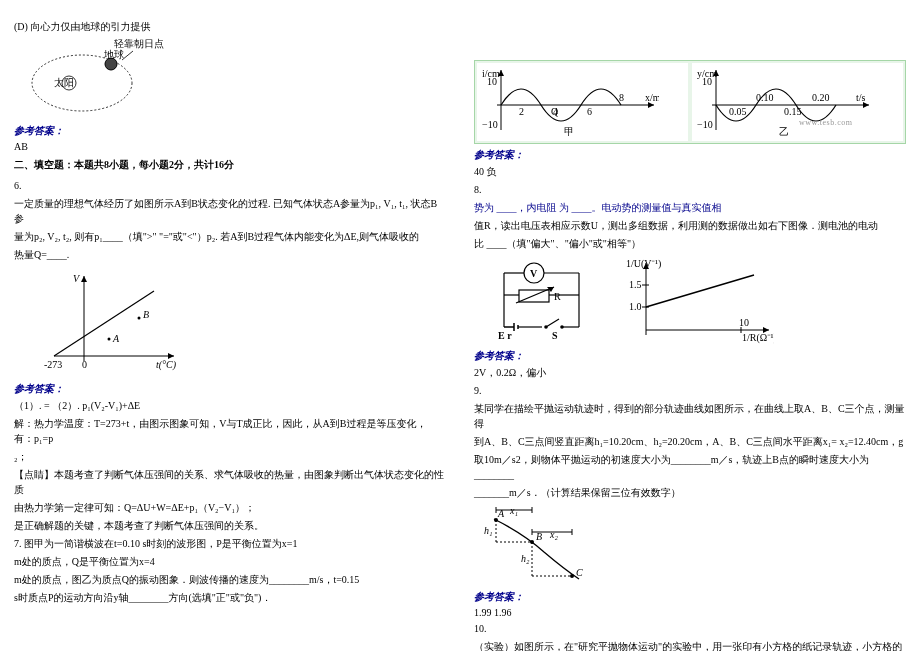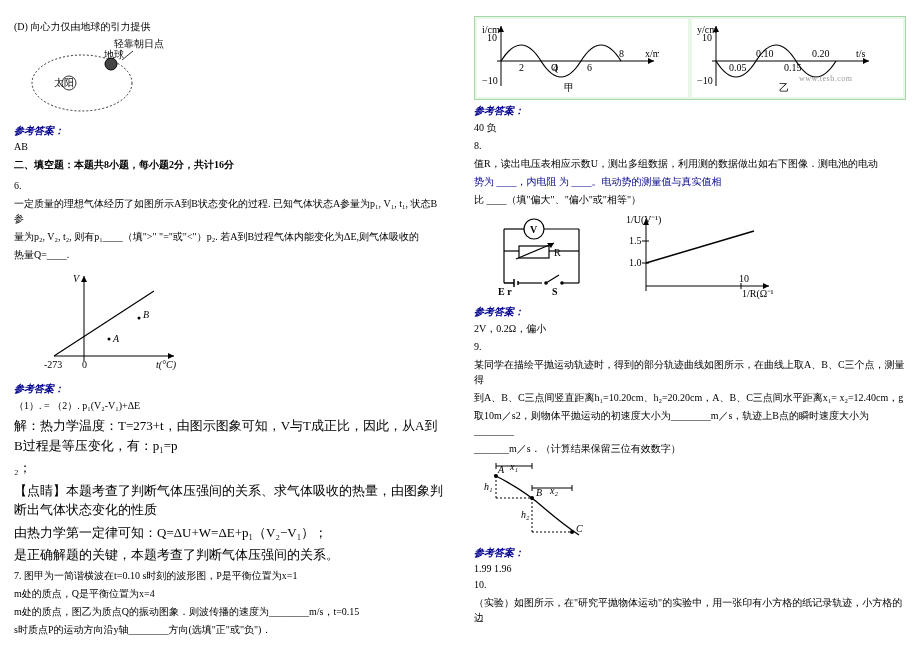--- a/index.html
+++ b/index.html
@@ -12,23 +12,23 @@
       color: #000;
       display: flex;
       overflow: hidden;
     }
     .col { width: 50%; padding: 16px 14px; }
     .line { margin: 3px 0; line-height: 1.5; }
     .answer-label { color: #00008b; font-weight: bold; margin-top: 4px; font-style: italic; }
     .answer-text { margin: 3px 0; }
     .section-h { font-weight: bold; margin: 6px 0; }
     .diagram { margin: 4px 0; }
-    .small { font-size: 13px; }
+    .small { font-size: 10px; }
     svg text { font-family: "Times", serif; font-size: 10px; }
-    .green-panel { display: flex; background: #e8f5e9; border: 1px solid #a5d6a7; padding: 2px; gap: 4px; margin-bottom: 4px; }
+    .green-panel { display: flex; background: #e8f5e9; border: 1px solid #a5d6a7; padding: 2px; gap: 4px; margin-bottom: 4px; margin-top: 44px; }
     .green-panel > div { flex:1; background:#fff; padding:2px; }
     .wm { font-size: 8px; color: #888; letter-spacing: 0.5px; }
     .blue-link { color: #00008b; }
   </style>
 </head>
 <body>
 
 <div class="col">
   <div class="line">(D) 向心力仅由地球的引力提供</div>
 
@@ -125,22 +125,22 @@
         <text x="85" y="70" font-size="9">乙</text>
         <text x="105" y="60" font-size="6" fill="#999" class="wm">www.tesb.com</text>
       </svg>
     </div>
   </div>
 
   <div class="answer-label">参考答案：</div>
   <div class="answer-text">40   负</div>
 
   <div class="line">8.</div>
+  <div class="line blue-link">势为 ____，内电阻 为 ____。电动势的测量值与真实值相</div>
   <div class="line">值R，读出电压表相应示数U，测出多组数据，利用测的数据做出如右下图像．测电池的电动</div>
-  <div class="line blue-link">势为 ____，内电阻 为 ____。电动势的测量值与真实值相</div>
   <div class="line">比 ____（填"偏大"、"偏小"或"相等"）</div>
 
   <div class="diagram" style="display:flex;gap:10px;">
     <svg width="140" height="90" viewBox="0 0 140 90">
       <circle cx="60" cy="18" r="10" fill="#fff" stroke="#000" stroke-width="1.2"></circle>
       <text x="56" y="22" font-size="10" font-weight="bold">V</text>
       <line x1="30" y1="18" x2="50" y2="18" stroke="#000" stroke-width="1.2"></line>
       <line x1="70" y1="18" x2="105" y2="18" stroke="#000" stroke-width="1.2"></line>
       <line x1="30" y1="18" x2="30" y2="40" stroke="#000" stroke-width="1.2"></line>
       <line x1="105" y1="18" x2="105" y2="40" stroke="#000" stroke-width="1.2"></line>

